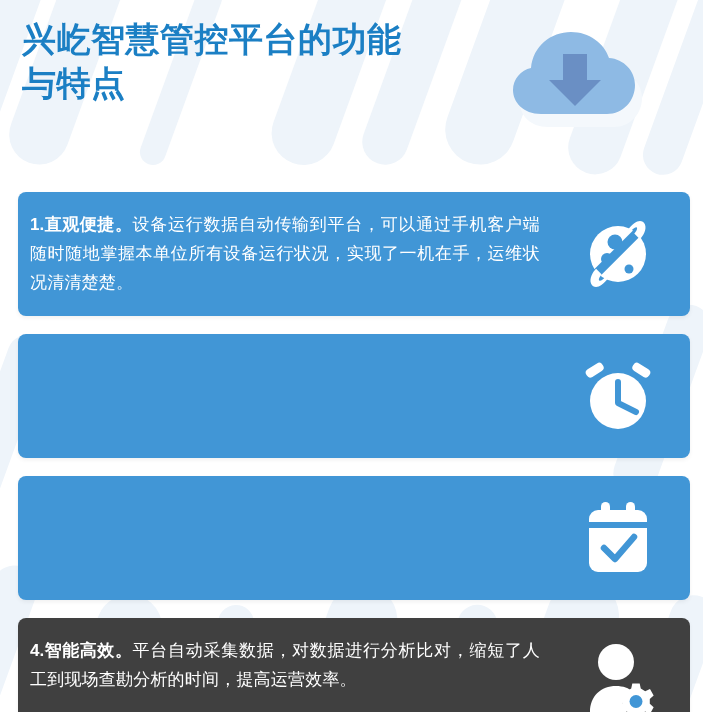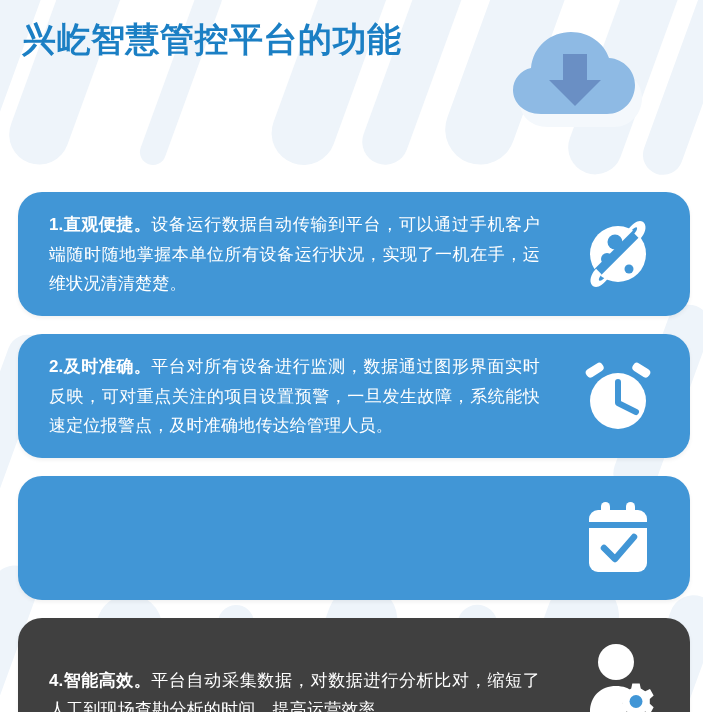--- a/index.html
+++ b/index.html
@@ -66,27 +66,27 @@
 
   
   #cards {
     position: relative;
     z-index: 2;
     padding: 0 13px 0 18px;
   }
   .card {
     position: relative;
     background: #4196d6;
-    border-radius: 24px;
+    border-radius: 8px;
     margin-bottom: 18px;
-    padding: 18px 150px 18px 31px;
+    padding: 18px 150px 18px 12px;
     box-sizing: border-box;
     min-height: 124px;
     display: flex;
-    align-items: flex-end;
+    align-items: flex-start;
     box-shadow: 0 2px 4px rgba(0,0,0,0.06);
   }
   .card-text {
     color: #ffffff;
     font-size: 17px;
     line-height: 1.72;
     letter-spacing: 0.2px;
     text-align: justify;
   }
   .card-heading {
@@ -129,20 +129,21 @@
   <div class="wm-bar" style="left: 520px; top: 575px; width: 72px; height: 230px; transform: rotate(20deg); background: rgb(238, 244, 250);"></div>
   <div class="wm-bar" style="left: 640px; top: 590px; width: 48px; height: 220px; transform: rotate(20deg); background: rgb(238, 244, 250);"></div>
 
   <div class="wm-bar" style="left: -20px; top: 330px; width: 40px; height: 200px; transform: rotate(20deg); background: rgb(238, 244, 250);"></div>
   <div class="wm-bar" style="left: 640px; top: 300px; width: 44px; height: 200px; transform: rotate(20deg); background: rgb(238, 244, 250);"></div>
 </div>
 
 <div id="header">
   <div id="page-title" style="color: rgb(27, 127, 196);">
     <span class="tline">兴屹智慧管控平台的功能</span>
+    <span class="tline">与特点</span>
   </div>
 
   <div id="cloud-icon-wrap">
     <svg width="160" height="112" viewBox="0 0 160 112" xmlns="http://www.w3.org/2000/svg">
 
       <path d="M44 104 C26 104 16 92 16 80 C16 69 24 60 34 58 C36 36 54 22 74 22 C92 22 107 33 112 48 C127 49 138 61 138 75 C138 91 126 104 110 104 Z" fill="#f4f8fc" transform="translate(7,7)"></path>
 
       <path d="M44 98 C26 98 16 86 16 74 C16 63 24 54 34 52 C36 30 54 16 74 16 C92 16 107 27 112 42 C127 43 138 55 138 69 C138 85 126 98 110 98 Z" fill="#8ebae4"></path>
 
       <path d="M66 38 L90 38 L90 64 L104 64 L78 90 L52 64 L66 64 Z" fill="#6a8fc4"></path>
@@ -177,23 +178,20 @@
 
         <g transform="rotate(-45 42 42)">
           <path d="M66 32 C78 30 84 34 82 40 C80 45 73 47 68 47 L68 39 C71 39 74 38 74 36.5 C74 35 70 34.5 66 35 Z" fill="#ffffff"></path>
           <path d="M18 52 C6 54 0 50 2 44 C4 39 11 37 16 37 L16 45 C13 45 10 46 10 47.5 C10 49 14 49.5 18 49 Z" fill="#ffffff"></path>
         </g>
       </svg>
     </div>
   </div>
 
   <div class="card" style="background: rgb(65, 150, 214);">
-    <div class="card-text" style="color: rgb(255, 255, 255);">
-      <span class="card-heading">2.及时准确。</span><span>平台对所有设备进行监测，数据通过图形界面实时反映，可对重点关注的项目设置预警，一旦发生故障，系统能快速定位报警点，及时准确地传达给管理人员。</span>
-    </div>
     <div class="card-icon">
       <svg width="84" height="84" viewBox="0 0 84 84" xmlns="http://www.w3.org/2000/svg">
 
         <rect x="9" y="12" width="19" height="9" rx="4" fill="#ffffff" transform="rotate(-32 18 16)"></rect>
         <rect x="56" y="12" width="19" height="9" rx="4" fill="#ffffff" transform="rotate(32 66 16)"></rect>
 
         <circle cx="42" cy="47" r="28" fill="#ffffff"></circle>
 
         <path d="M42 28 L42 49 L60 58" fill="none" stroke="#4196d6" stroke-width="6" stroke-linecap="round" stroke-linejoin="round"></path>
       </svg>

